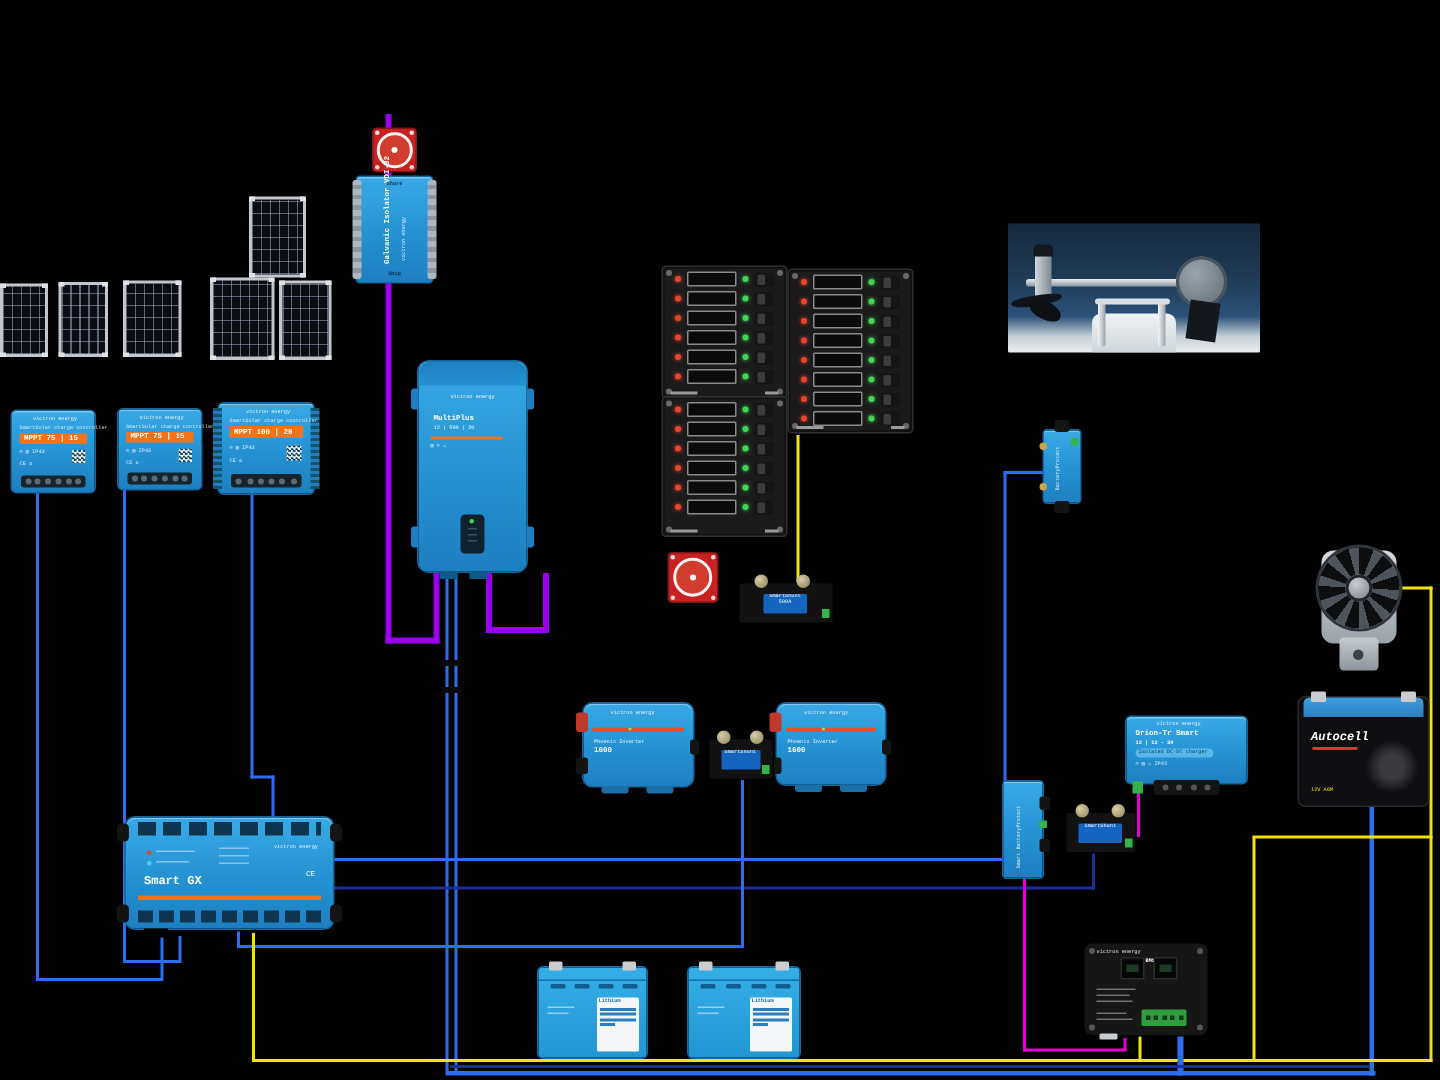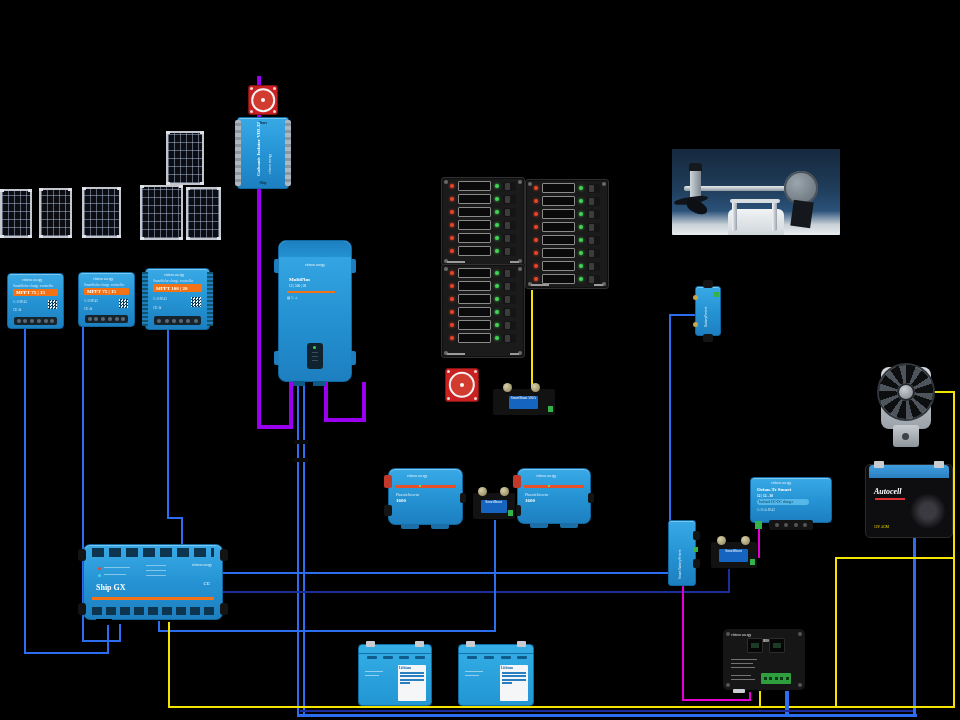--- a/index.html
+++ b/index.html
@@ -1,17 +1,17 @@
 <!DOCTYPE html>
 <html><head>
 <meta charset="utf-8">
 <style>
   html,body{margin:0;padding:0;background:#000;}
   #stage{position:relative;width:960px;height:720px;background:#000;overflow:hidden;
-         font-family:Liberation Serif, serif;}
+         font-family:Liberation Mono, monospace;}
   .abs{position:absolute;}
   
   .tt{font-size:4px;line-height:1.15;color:#fff;white-space:nowrap;}
   .t3{font-size:3.5px;}
   .t5{font-size:5px;}
   .t8{font-size:8px;}
   .tb{font-weight:bold;}
   .vert{writing-mode:vertical-rl;transform:rotate(180deg);}
   
   .panel{position:absolute;background:#0b0d12;border:2px solid #c3c7cd;border-radius:1px;
@@ -521,21 +521,21 @@
     <div class="abs" style="right:-6px;bottom:4px;width:8px;height:12px;background:#141414;border-radius:3px"></div>
     <div class="abs" style="left:8px;top:3px;right:8px;height:9px;background:repeating-linear-gradient(90deg,#0d3550 0 12px,transparent 12px 17px)"></div>
     <span class="abs" style="left:14px;top:22px;width:3px;height:3px;border-radius:50%;background:#e84430"></span>
     <span class="abs" style="left:14px;top:29px;width:3px;height:3px;border-radius:50%;background:#3fd4f0"></span>
     <div class="abs" style="left:20px;top:22px;width:26px;height:1px;background:#bfe2f5;opacity:.6"></div>
     <div class="abs" style="left:20px;top:29px;width:22px;height:1px;background:#bfe2f5;opacity:.6"></div>
     <div class="abs" style="left:62px;top:20px;width:20px;height:1px;background:#bfe2f5;opacity:.6"></div>
     <div class="abs" style="left:62px;top:25px;width:20px;height:1px;background:#bfe2f5;opacity:.6"></div>
     <div class="abs" style="left:62px;top:30px;width:20px;height:1px;background:#bfe2f5;opacity:.6"></div>
     <div class="abs tt t3" style="right:10px;top:18px;opacity:.9">victron energy</div>
-    <div class="abs tt t8 tb" style="left:12px;top:38px">Ship GX</div>
+    <div class="abs tt t8 tb" style="left:12px;top:38px">Smart GX</div>
     <div class="abs tt t5" style="right:12px;top:38px;opacity:.95"></div>
     <div class="abs tt t5" style="right:12px;top:36px">CE</div>
     <div class="ostripe" style="left:8px;top:52px;right:8px;height:3px"></div>
     <div class="abs" style="left:8px;bottom:4px;right:8px;height:8px;background:repeating-linear-gradient(90deg,#0d3550 0 10px,transparent 10px 14px)"></div>
     <div class="abs" style="left:12px;bottom:-6px;width:16px;height:6px;background:#000"></div>
   </div>
 
   <div class="vdev" style="left:668px;top:520px;width:26px;height:64px;border-radius:3px">
     <div class="abs" style="right:-5px;top:10px;width:7px;height:9px;background:#141414;border-radius:2px"></div>
     <div class="abs" style="right:-5px;top:38px;width:7px;height:9px;background:#141414;border-radius:2px"></div>

